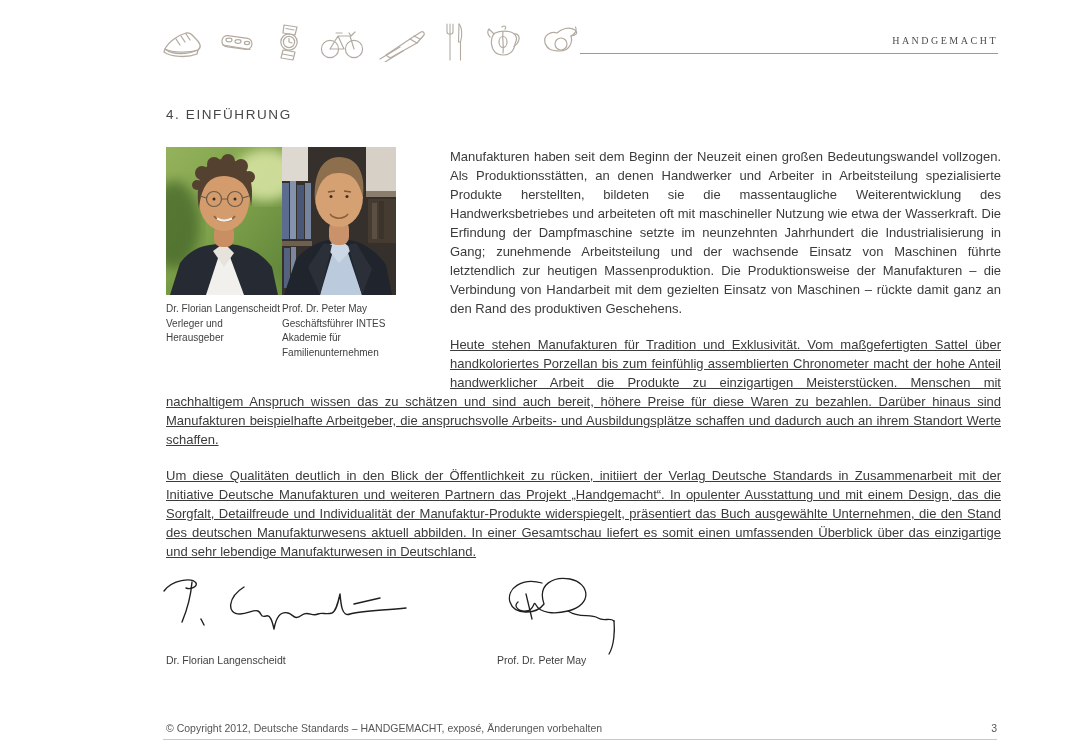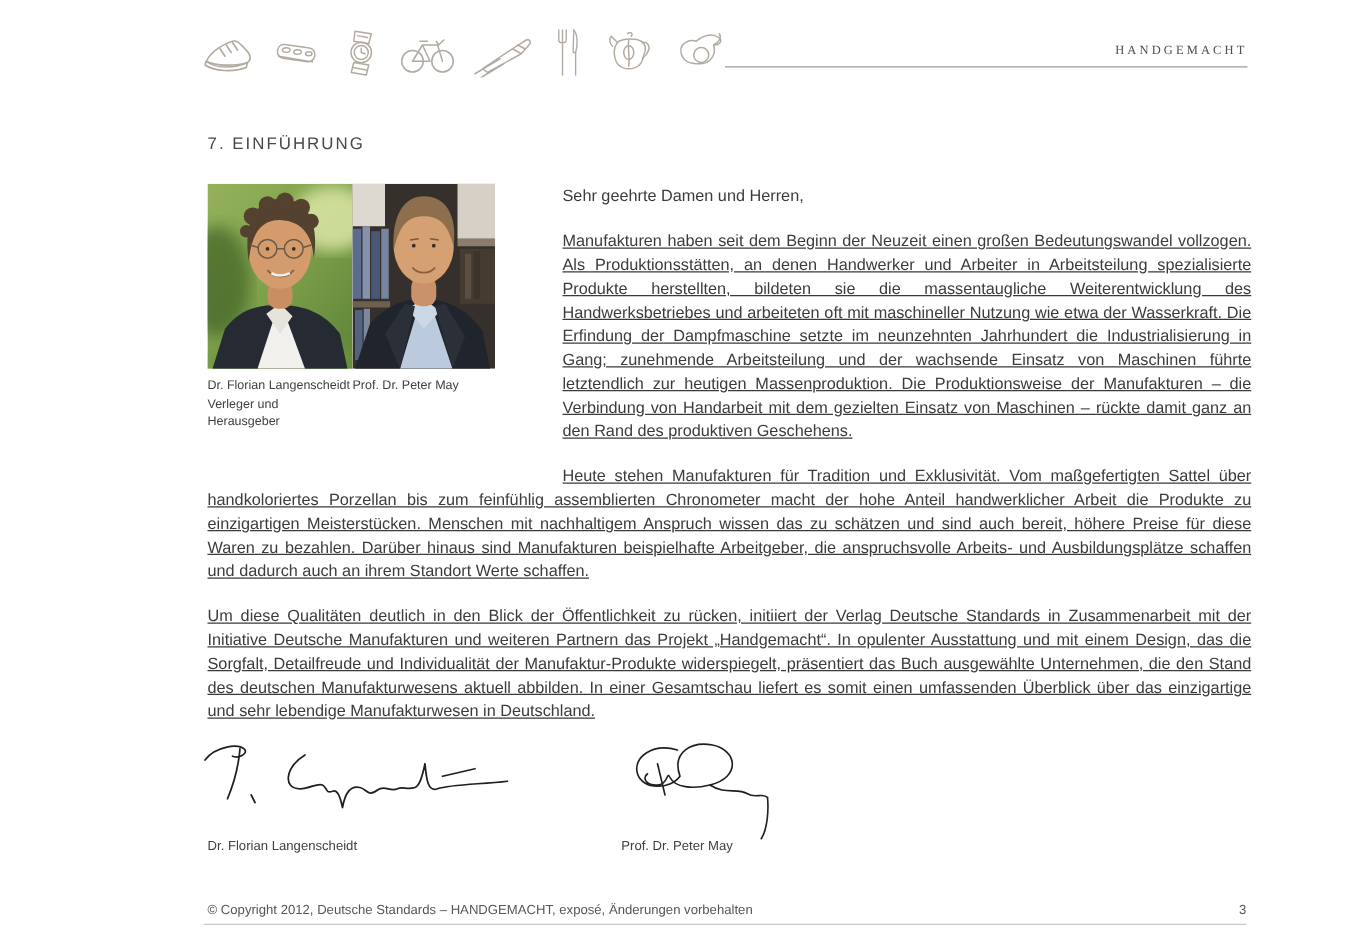--- a/index.html
+++ b/index.html
@@ -120,21 +120,21 @@
         <path d="M11,23 C9,15 17,11 23,13 C27,9 35,6 41,10 C45,13 41,16 37,16 C39,23 35,31 26,31 C17,31 13,29 11,23 Z"></path>
         <circle cx="27" cy="24" r="6"></circle>
         <path d="M37,16 C41,14 43.5,10 41.5,7"></path>
       </svg>
     </span>
   </div>
 
   <div class="wordmark">HANDGEMACHT</div>
   <div class="header-rule"></div>
 
-  <div class="section-title">7. EINFÜHRUNG</div>
+  <div class="section-title">4. EINFÜHRUNG</div>
 
   <div class="content">
 
     <div class="media-float">
       <div class="portraits">
         <figure class="figure1" style="margin:0">
           <svg class="photo" viewBox="0 0 116 148" preserveAspectRatio="none">
             <defs>
               <linearGradient id="p1bg" x1="0" y1="0" x2="1" y2="1">
                 <stop offset="0" stop-color="#95b25c"></stop>
@@ -199,26 +199,26 @@
             <rect x="47" y="74" width="20" height="24" rx="8" fill="#c9926a"></rect>
             <ellipse cx="57" cy="50" rx="24" ry="30" fill="#d5a072"></ellipse>
             <path d="M33,54 C31,24 42,10 57,10 C74,10 84,24 81,50 C76,32 70,26 56,26 C42,26 36,38 33,54 Z" fill="#8d6f4d"></path>
             <path d="M46,45 L53,44 M62,44 L69,45" stroke="#7a5a3c" stroke-width="1.4" fill="none"></path>
             <circle cx="49" cy="49.5" r="1.5" fill="#3a2d22"></circle>
               <circle cx="65" cy="49.5" r="1.5" fill="#3a2d22"></circle>
             <path d="M48,67 C52,72.5 62,72.5 66,67" stroke="#8a5f3c" stroke-width="1.5" fill="none"></path>
           </svg>
           <figcaption class="caption">
             <div class="cap-name">Prof. Dr. Peter May</div>
+            <div class="cap-role">Geschäftsführer INTES Akademie für Familienunternehmen</div>
           </figcaption>
         </figure>
       </div>
     </div>
 
-    <p class="no-just">Sehr geehrte Damen und Herren,</p>
     <p>Manufakturen haben seit dem Beginn der Neuzeit einen großen Bedeutungswandel vollzogen. Als Produktionsstätten, an denen Handwerker und Arbeiter in Arbeitsteilung spezialisierte Produkte herstellten, bildeten sie die massentaugliche Weiterentwicklung des Handwerksbetriebes und arbeiteten oft mit maschineller Nutzung wie etwa der Wasserkraft. Die Erfindung der Dampfmaschine setzte im neunzehnten Jahrhundert die Industrialisierung in Gang; zunehmende Arbeitsteilung und der wachsende Einsatz von Maschinen führte letztendlich zur heutigen Massenproduktion. Die Produktionsweise der Manufakturen – die Verbindung von Handarbeit mit dem gezielten Einsatz von Maschinen – rückte damit ganz an den Rand des produktiven Geschehens.</p>
     <p>Heute stehen Manufakturen für Tradition und Exklusivität. Vom maßgefertigten Sattel über handkoloriertes Porzellan bis zum feinfühlig assemblierten Chronometer macht der hohe Anteil handwerklicher Arbeit die Produkte zu einzigartigen Meisterstücken. Menschen mit nachhaltigem Anspruch wissen das zu schätzen und sind auch bereit, höhere Preise für diese Waren zu bezahlen. Darüber hinaus sind Manufakturen beispielhafte Arbeitgeber, die anspruchsvolle Arbeits- und Ausbildungsplätze schaffen und dadurch auch an ihrem Standort Werte schaffen.</p>
     <p>Um diese Qualitäten deutlich in den Blick der Öffentlichkeit zu rücken, initiiert der Verlag Deutsche Standards in Zusammenarbeit mit der Initiative Deutsche Manufakturen und weiteren Partnern das Projekt „Handgemacht“. In opulenter Ausstattung und mit einem Design, das die Sorgfalt, Detailfreude und Individualität der Manufaktur-Produkte widerspiegelt, präsentiert das Buch ausgewählte Unternehmen, die den Stand des deutschen Manufakturwesens aktuell abbilden. In einer Gesamtschau liefert es somit einen umfassenden Überblick über das einzigartige und sehr lebendige Manufakturwesen in Deutschland.</p>
 
     <div class="signatures">
       <svg class="sig1" width="265" height="70" viewBox="0 0 265 70" fill="none" stroke="#1f1f1f" stroke-width="1.4" stroke-linecap="round" stroke-linejoin="round">
         <path d="M8,18 C16,7 36,4 40,10 C42,13 35,17 30,15"></path>
         <path d="M36,9 C35,21 31,37 26,49"></path>
         <path d="M45,46 l3,6"></path>
         <path d="M88,14 C72,24 70,41 84,41 C92,41 98,36 102,38 C106,40 104,45 110,43 C114,41.5 116,47 118,56 C120,45 124,38 132,40 C138,41.5 138,48 146,42 C152,37.5 156,44 162,41 C166,39 170,42 176,40 C180,38.5 182,30 184,21 C185,32 186,44 194,41 C200,39 212,38 226,37 C234,36.5 242,36 250,35"></path>

